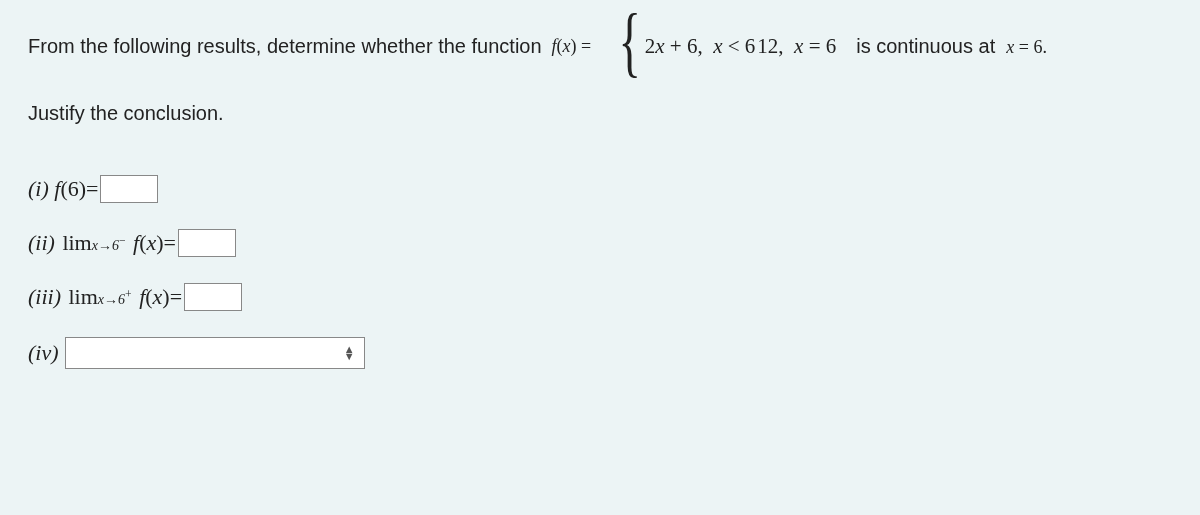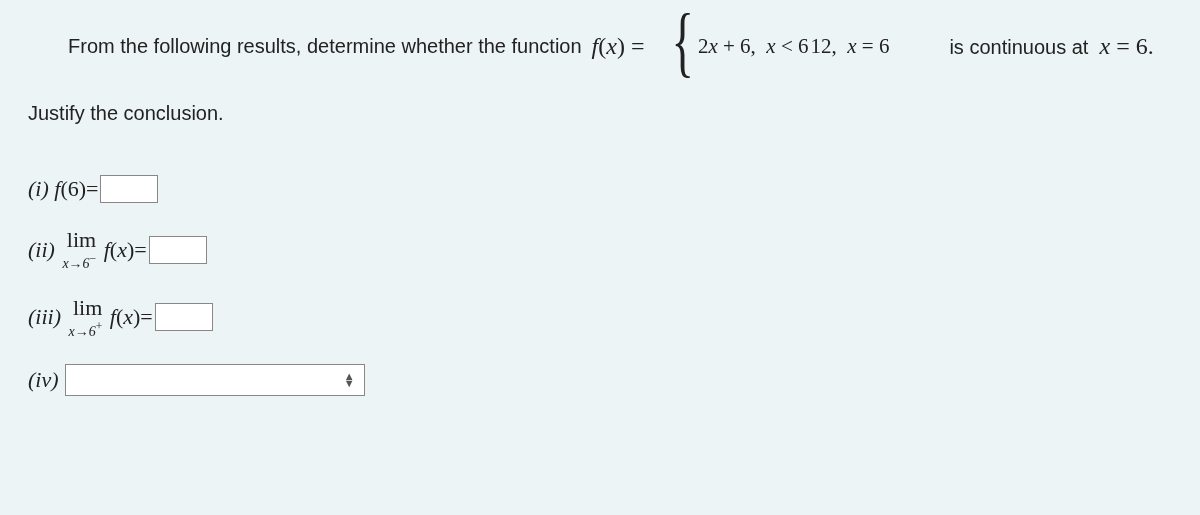--- a/index.html
+++ b/index.html
@@ -17,26 +17,25 @@
       font-size: 20px;
     }
     .prompt-row {
       display: flex;
       align-items: center;
       gap: 10px;
       margin-bottom: 30px;
     }
     .prompt-text {
       font-size: 20px;
-      margin-left: 40px;
     }
     .math {
       font-family: 'Times New Roman', serif;
       font-style: italic;
-      font-size: 24px;
+      font-size: 18px;
     }
     .piecewise {
       display: inline-flex;
       align-items: center;
       margin: 0 10px;
     }
     .brace {
       font-family: 'Times New Roman', serif;
       font-size: 78px;
       line-height: 60px;
@@ -81,22 +80,22 @@
       border: 1px solid #888;
       background: #fff;
       height: 28px;
       width: 58px;
       margin-left: 2px;
       padding: 2px 4px;
       font-size: 16px;
     }
     .limit-box {
       display: inline-flex;
-      flex-direction: column;
-      align-items: flex-end;
+      flex-direction: row;
+      align-items: center;
       line-height: 1;
       margin: 0 2px;
     }
     .limit-top {
       font-family: 'Times New Roman', serif;
       font-size: 22px;
     }
     .limit-bottom {
       font-family: 'Times New Roman', serif;
       font-size: 14px;

